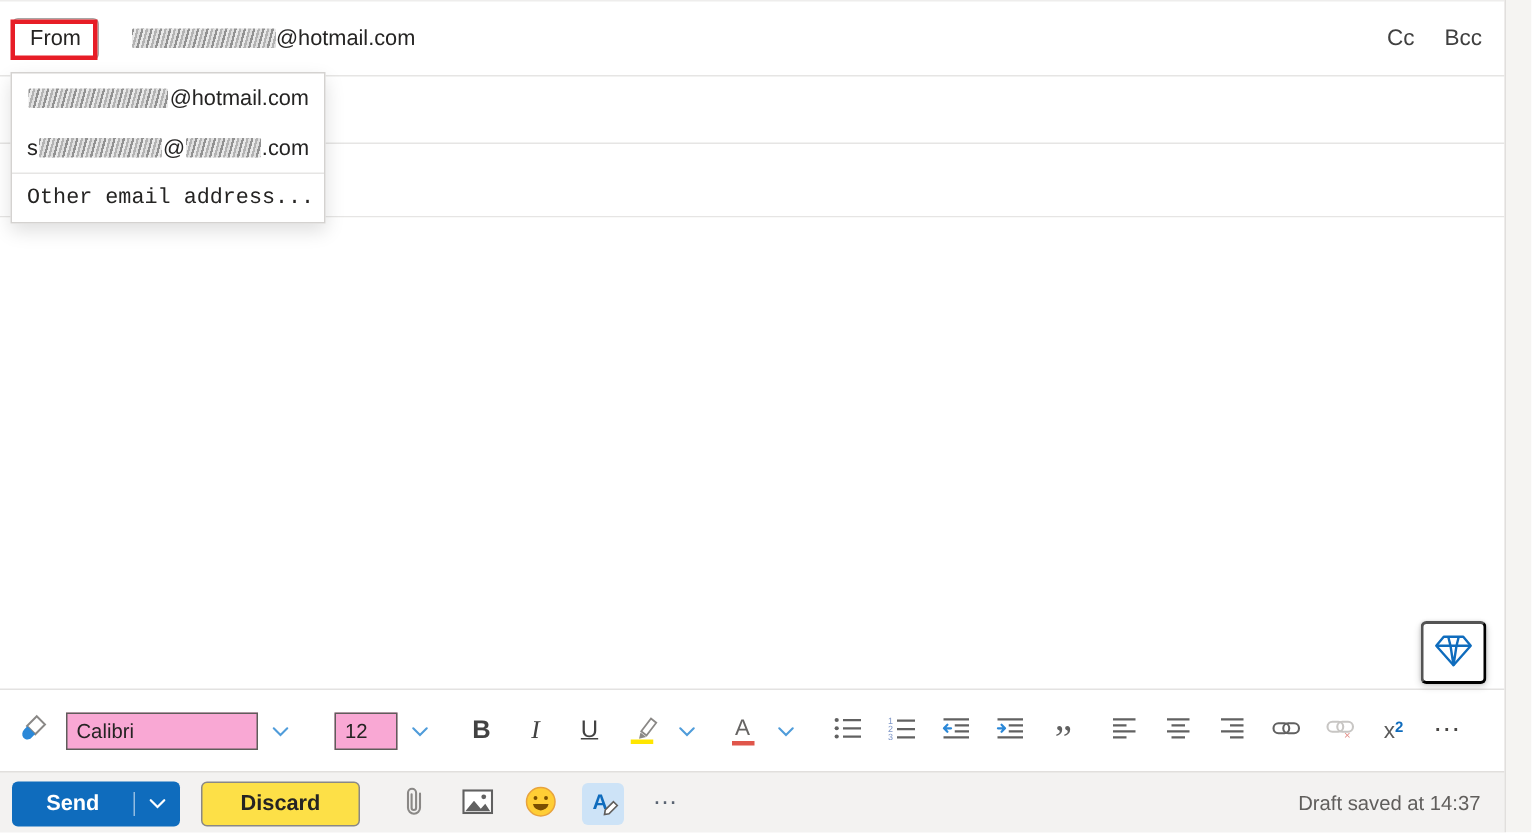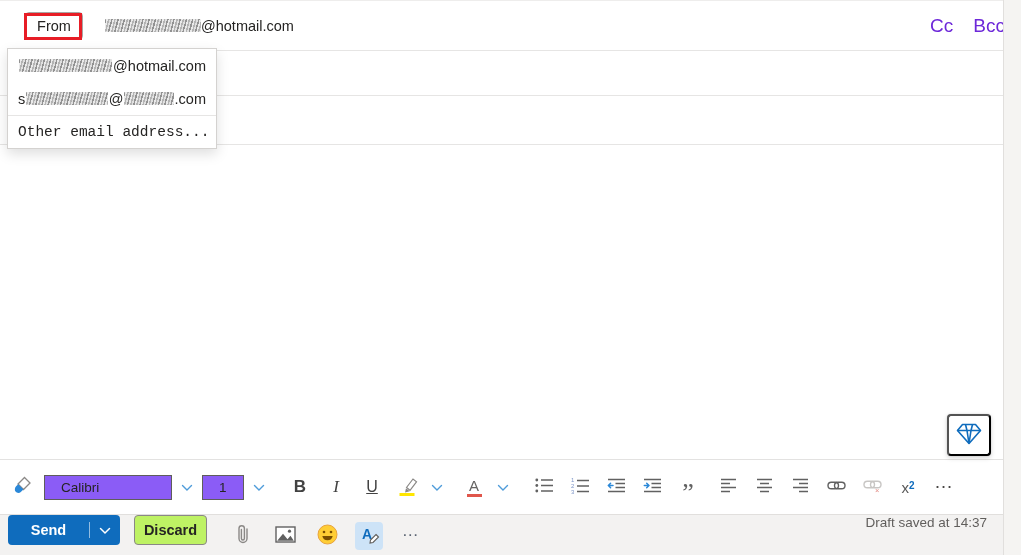--- a/index.html
+++ b/index.html
@@ -5,33 +5,33 @@
   * { margin:0; padding:0; box-sizing:border-box; }
   html,body { width:1021px; height:555px; }
   body { font-family:"Liberation Sans", sans-serif; background:#fff; color:#252423; overflow:hidden; }
 
   .page { position:relative; width:1021px; height:555px; background:#fff; }
   .right-gutter { position:absolute; top:0; right:0; width:18px; height:555px;
                   background:#f5f4f2; border-left:1px solid #e1dfdd; }
   .pane { position:absolute; left:0; top:0; width:1003px; height:555px; border-top:1px solid #eeedec; }
 
   
-  .from-row { position:absolute; left:17px; top:0; width:100%; height:50px;
+  .from-row { position:absolute; left:0; top:0; width:100%; height:50px;
               border-bottom:1px solid #e6e5e4; display:flex; align-items:center; padding:0 15px 0 8px; }
   .from-btn { position:relative; width:58px; height:28px; background:#fff; border:1px solid #a8a6a4;
               border-radius:4px; font-size:14.5px; color:#252423; display:flex; align-items:center;
               justify-content:center; cursor:pointer; font-family:inherit; }
   .annotation { position:absolute; left:-2px; top:0px; width:58px; height:27px;
                 border:3px solid #e71d26; pointer-events:none; }
   .from-address { margin-left:22px; display:flex; align-items:center; font-size:14.5px; color:#252423; }
   .redact { display:inline-block; height:13px; border-radius:1px; opacity:.75;
             background:repeating-linear-gradient(105deg,#6d6d6d 0 1.5px,#e3e3e3 1.5px 3px,#9a9a9a 3px 4.5px,#d5d5d5 4.5px 6px); }
   .r-top { width:96px; }
   .ccbcc { margin-left:auto; display:flex; gap:20px; }
-  .ccbcc span { color:#6d28d9; font-size:19px; cursor:pointer; }
+  .ccbcc span { color:#404040; font-size:15px; cursor:pointer; }
 
   .to-row { position:absolute; left:0; top:50px; width:100%; height:45px; border-bottom:1px solid #e6e5e4; }
   .subject-row { position:absolute; left:0; top:95px; width:100%; height:49px; border-bottom:1px solid #e6e5e4; }
   .body-area { position:absolute; left:0; top:144px; width:100%; height:314px; background:#fff; }
 
   
   .dropdown { position:absolute; left:7px; top:47px; width:210px; background:#fff;
               border:1px solid #d4d2d0; box-shadow:0 5px 12px rgba(0,0,0,.13); z-index:30; }
   .dd-item { height:33px; display:flex; align-items:center; padding:0 10px;
              font-size:14.5px; color:#252423; cursor:pointer; white-space:nowrap; }
@@ -41,50 +41,50 @@
   
   .diamond-btn { position:absolute; right:12px; top:413px; width:44px; height:42px; background:#fff;
                  border-radius:4px; box-shadow:0 0 2px rgba(0,0,0,.12), 0 2px 5px rgba(0,0,0,.16);
                  display:flex; align-items:center; justify-content:center; cursor:pointer; z-index:5; }
 
   
   .fmt-toolbar { position:absolute; left:0; top:458px; width:100%; height:55px; background:#fff;
                  border-top:1px solid #e3e2e1; display:flex; align-items:center; padding-left:8px; }
   .tb-btn { height:34px; min-width:28px; display:flex; align-items:center; justify-content:center;
             border:none; background:transparent; cursor:pointer; border-radius:3px; font-family:inherit; }
-  .combo { height:25px; border:1px solid #5f5d5b; background:#8b5cf6; font-size:13.5px; color:#252423;
-           padding:0 16px; font-family:inherit; }
+  .combo { height:25px; border:1px solid #5f5d5b; background:#f9a8d4; font-size:13.5px; color:#252423;
+           padding:0 6px; font-family:inherit; }
   .font-combo { width:128px; margin-left:8px; }
-  .size-combo { width:42px; margin-left:0; }
+  .size-combo { width:42px; margin-left:21px; }
   .chev-btn { width:20px; margin:0 1px; }
   .b-glyph { font-size:17px; font-weight:700; color:#424242; }
   .i-glyph { font-size:17px; font-style:italic; font-family:"Liberation Serif", serif; color:#424242; }
   .u-glyph { font-size:16px; text-decoration:underline; color:#424242; }
   .g1 { margin-left:12px; } .g2 { margin-left:8px; }
   .fc-wrap { display:flex; flex-direction:column; align-items:center; line-height:1; }
   .fc-a { font-size:15px; color:#666463; }
   .fc-bar { width:15px; height:3px; background:#e0564b; margin-top:1px; }
   .quote-glyph { font-size:26px; color:#616161; line-height:0; transform:translateY(6px);
                  font-family:"Liberation Serif", serif; }
   .sup-x { font-size:15px; color:#5a5a5a; }
   .sup-2 { font-size:10px; font-weight:700; color:#0f6cbd; transform:translateY(-4px); display:inline-block; }
   .dots { font-size:19px; color:#484644; letter-spacing:1px; transform:translateY(-5px); }
 
   
   .action-bar { position:absolute; left:0; top:513px; width:100%; height:42px; background:#f3f2f1;
-                border-top:1px solid #e1dfdd; display:flex; padding:0 16px 0 8px; }
+                border-top:1px solid #e1dfdd; display:flex; align-items:center; padding:0 16px 0 8px; }
   .send-split { display:flex; align-items:stretch; width:112px; height:30px; background:#0f6cbd;
                 border-radius:4px; overflow:hidden; cursor:pointer; }
   .send-main { flex:1; color:#fff; font-size:14.5px; font-weight:600; display:flex;
                align-items:center; justify-content:center; border:none; background:transparent;
                cursor:pointer; font-family:inherit; }
   .send-div { width:1px; background:rgba(255,255,255,.55); margin:7px 0; }
   .send-chev { width:30px; display:flex; align-items:center; justify-content:center;
                border:none; background:transparent; cursor:pointer; }
-  .discard-btn { margin-left:14px; width:73px; height:30px; background:#bef264; border:1px solid #8a8886;
+  .discard-btn { margin-left:14px; width:106px; height:30px; background:#fde047; border:1px solid #8a8886;
                  border-radius:4px; font-size:14.5px; font-weight:600; color:#252423; cursor:pointer;
                  font-family:inherit; }
   .ab-icons { display:flex; align-items:center; margin-left:22px; gap:14px; }
   .ab-btn { width:28px; height:28px; display:flex; align-items:center; justify-content:center;
             background:transparent; border:none; cursor:pointer; border-radius:4px; }
   .ink-btn { background:#cde3f7; position:relative; }
   .ink-a { color:#0f6cbd; font-weight:600; font-size:14px; transform:translate(-2px,-2px); }
   .ink-pencil { position:absolute; right:3px; bottom:3px; }
   .dots-sm { font-size:17px; color:#5a6472; letter-spacing:1.5px; transform:translateY(-5px); }
   .draft-status { margin-left:auto; font-size:13.5px; color:#605e5c; }

